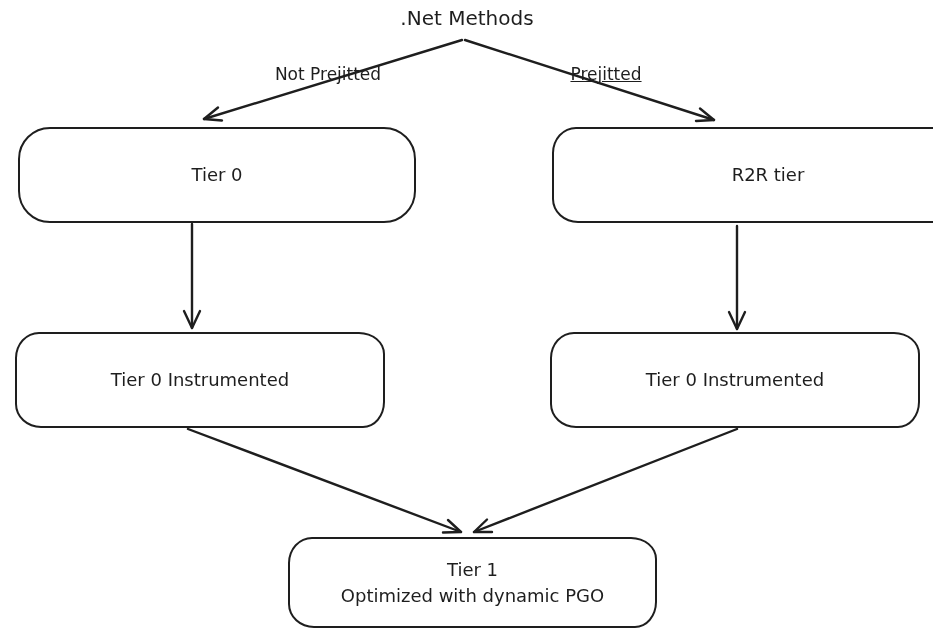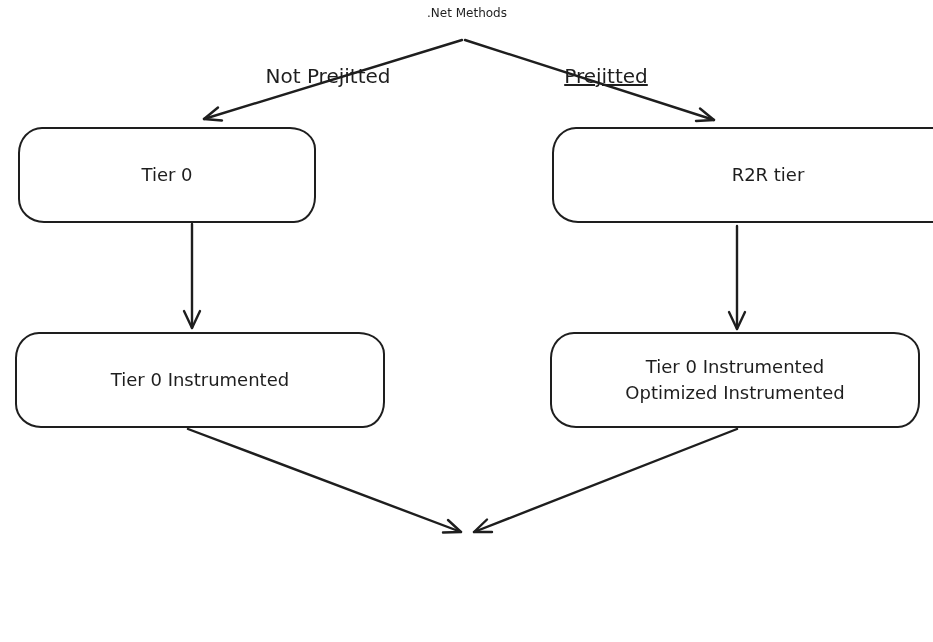--- a/index.html
+++ b/index.html
@@ -25,25 +25,25 @@
     fill: none;
     stroke: var(--stroke, #1e1e1e);
     stroke-width: 2.4;
     stroke-linecap: round;
     stroke-linejoin: round;
   }
   .label {
     position: absolute;
     transform: translateX(-50%);
     white-space: nowrap;
-    font-size: 20px;
+    font-size: 17px;
     color: var(--stroke, #1e1e1e);
   }
   .root-label {
-    font-size: 12px;
+    font-size: 20px;
   }
   .node {
     position: absolute;
     box-sizing: border-box;
     border: 2.4px solid var(--stroke, #1e1e1e);
     border-radius: 24px 26px 22px 26px / 26px 22px 26px 24px;
     background: var(--bg, #ffffff);
     display: flex;
     flex-direction: column;
     align-items: center;
@@ -80,31 +80,34 @@
     <path d="M 737 429 L 474 532"></path>
     <path d="M 492 532 L 474 532 L 487 519.5"></path>
   </svg>
 
   <div class="label root-label" style="left:467px; top:6px;">.Net Methods</div>
 
   <div class="label" style="left:328px; top:64px;">Not Prejitted</div>
 
   <div class="label" style="left:606px; top:64px;text-decoration:underline;">Prejitted</div>
 
-  <div class="node" style="left:18px; top:127px; width:298px; height:96px;">
+  <div class="node" style="left:18px; top:127px; width:398px; height:96px;border-radius:32px;">
     <span>Tier 0</span>
   </div>
 
   <div class="node" style="left:552px; top:127px; width:432px; height:96px;">
     <span>R2R tier</span>
   </div>
 
   <div class="node" style="left:15px; top:332px; width:370px; height:96px;">
     <span>Tier 0 Instrumented</span>
   </div>
 
   <div class="node" style="left:550px; top:332px; width:370px; height:96px;">
     <span>Tier 0 Instrumented</span>
-    <span>Optimized Instrumented</span>
   </div>
 
+  <div class="node" style="left:288px; top:537px; width:369px; height:91px;">
+    <span>Tier 1</span>
+    <span>Optimized with dynamic PGO</span>
+  </div>
 
 </div>
 
 </body></html>

